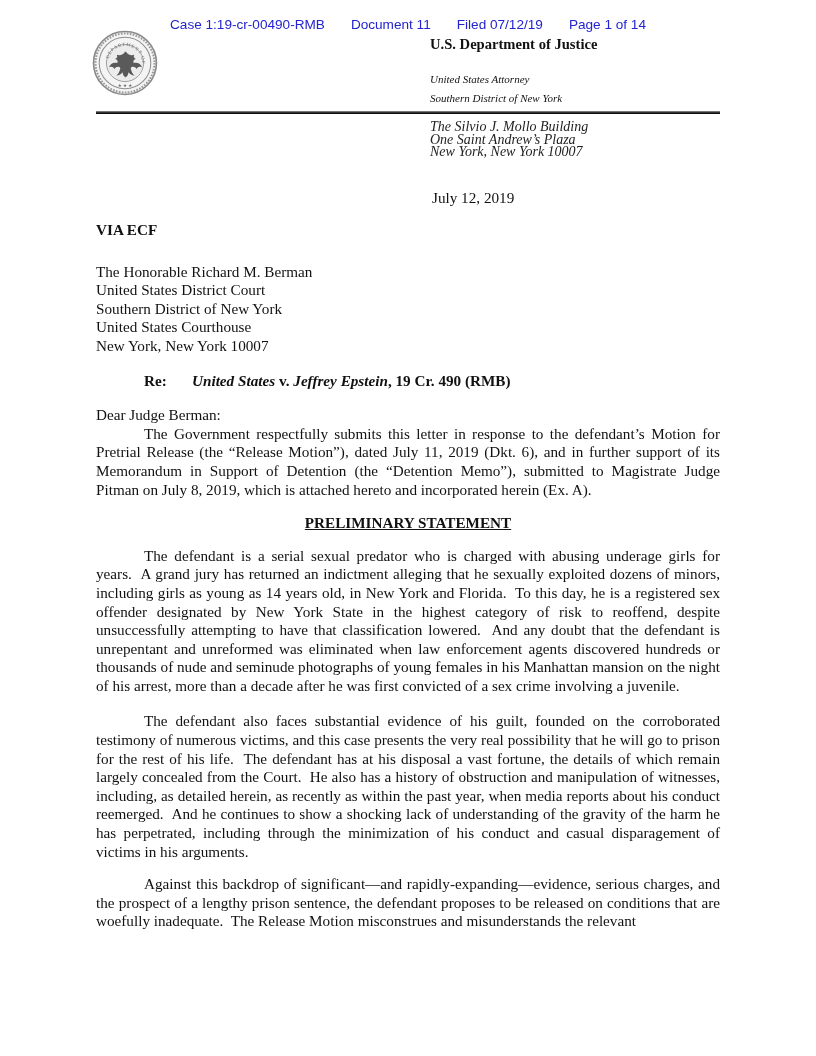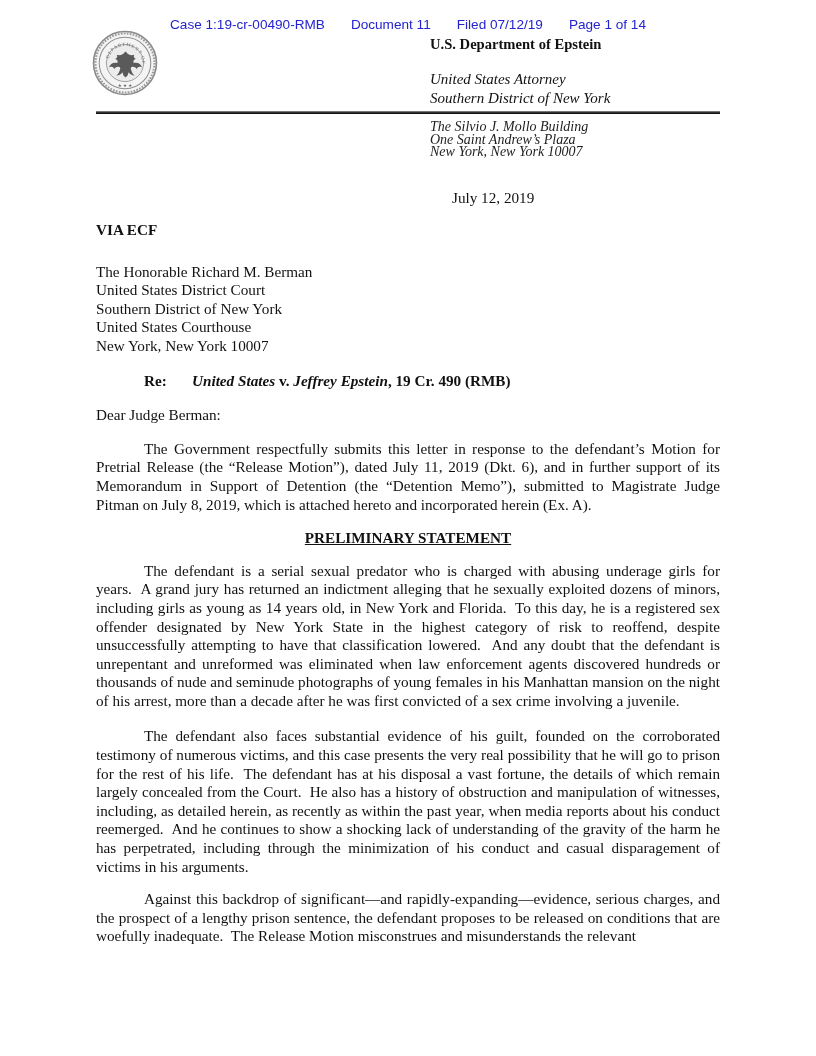--- a/index.html
+++ b/index.html
@@ -24,41 +24,41 @@
     font-family: "Liberation Sans", sans-serif;
     font-size: 13.6px;
     color: #2323d0;
     white-space: nowrap;
   }
   
   .seal { position: absolute; left: 92px; top: 30px; width: 66px; height: 66px; }
   
   .doj-block { position: absolute; left: 430px; top: 36px; }
   .doj-title { font-weight: bold; font-size: 14.6px; margin-bottom: 17px; }
-  .office-line { font-style: italic; font-size: 15px; line-height: 19px; }
+  .office-line { font-style: italic; font-size: 11px; line-height: 19px; }
   .rule {
     position: absolute; left: 96px; top: 111px; width: 624px; height: 3px;
     background: linear-gradient(#9a9a9a, #111 65%);
   }
   .mollo-block {
     position: absolute; left: 430px; top: 121px;
     font-style: italic; font-size: 14px; line-height: 12.6px; color: #222;
   }
-  .date-line { position: absolute; left: 432px; top: 189px; font-size: 15.2px; margin-left: 20px; }
+  .date-line { position: absolute; left: 432px; top: 189px; font-size: 15.2px; }
   
   .letter-body {
     position: absolute; left: 96px; top: 221px; width: 624px;
     font-size: 15.2px; line-height: 18.6px;
   }
   .via-ecf { font-weight: bold; margin-bottom: 23px; }
   .recipient { margin-bottom: 16px; }
   .re-line { margin-left: 48px; margin-bottom: 16px; font-weight: bold; }
   .re-label { display: inline-block; width: 48px; }
   .re-italic { font-style: italic; margin-top: 25px; }
-  .salutation { margin-bottom: 15px; }
+  .salutation { }
   .para {
     text-align: justify;
     text-indent: 48px;
     margin-bottom: 15px;
   }
   .para:last-child { margin-bottom: 0; }
   .section-heading {
     text-align: center;
     font-weight: bold;
     text-decoration: underline;
@@ -88,21 +88,21 @@
     <circle cx="32" cy="32" r="25" fill="none" stroke="#8f8f8f" stroke-width="1"></circle>
     <circle cx="32" cy="32" r="18" fill="#ececec" stroke="#8f8f8f" stroke-width="0.8"></circle>
     <text font-size="4.6" letter-spacing="0.9" fill="#6b6b6b" font-family="Liberation Serif, serif">
       <textPath href="#sealTopArc" startOffset="8%">DEPARTMENT OF JUSTICE</textPath>
     </text>
     <text x="32" y="55.5" font-size="4.4" fill="#6b6b6b" text-anchor="middle">★ ★ ★</text>
     <path fill="#5a5a5a" d="M32 21 c-1.5 3 -5 4 -8 3 c1 2 0.5 3 -1.5 4 c2 0.5 3 2 2 4 c-4 -1 -7 1 -8 4 c3 -1 5 0 5 2 c2 -3 5 -3 6 -1 c-1 3 -1 5 -4 7 c3 0 5 -1 6 -3 l1 3 l2 2 l2 -2 l1 -3 c1 2 3 3 6 3 c-3 -2 -3 -4 -4 -7 c1 -2 4 -2 6 1 c0 -2 2 -3 5 -2 c-1 -3 -4 -5 -8 -4 c-1 -2 0 -3.5 2 -4 c-2 -1 -2.5 -2 -1.5 -4 c-3 1 -6.5 0 -8 -3 Z"></path>
   </svg>
 
   <div class="doj-block">
-    <div class="doj-title">U.S. Department of Epstein</div>
+    <div class="doj-title">U.S. Department of Justice</div>
     <div class="office-line">United States Attorney</div>
     <div class="office-line">Southern District of New York</div>
   </div>
 
   <div class="rule"></div>
 
   <div class="mollo-block">
     <div>The Silvio J. Mollo Building</div>
     <div>One Saint Andrew’s Plaza</div>
     <div>New York, New York 10007</div>

